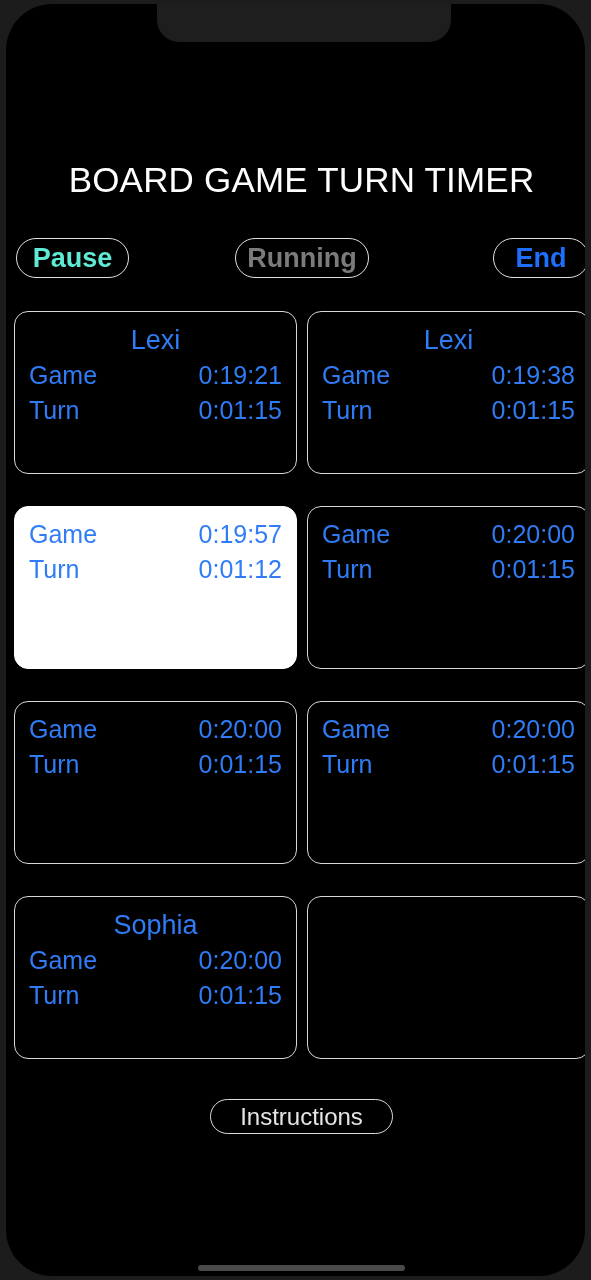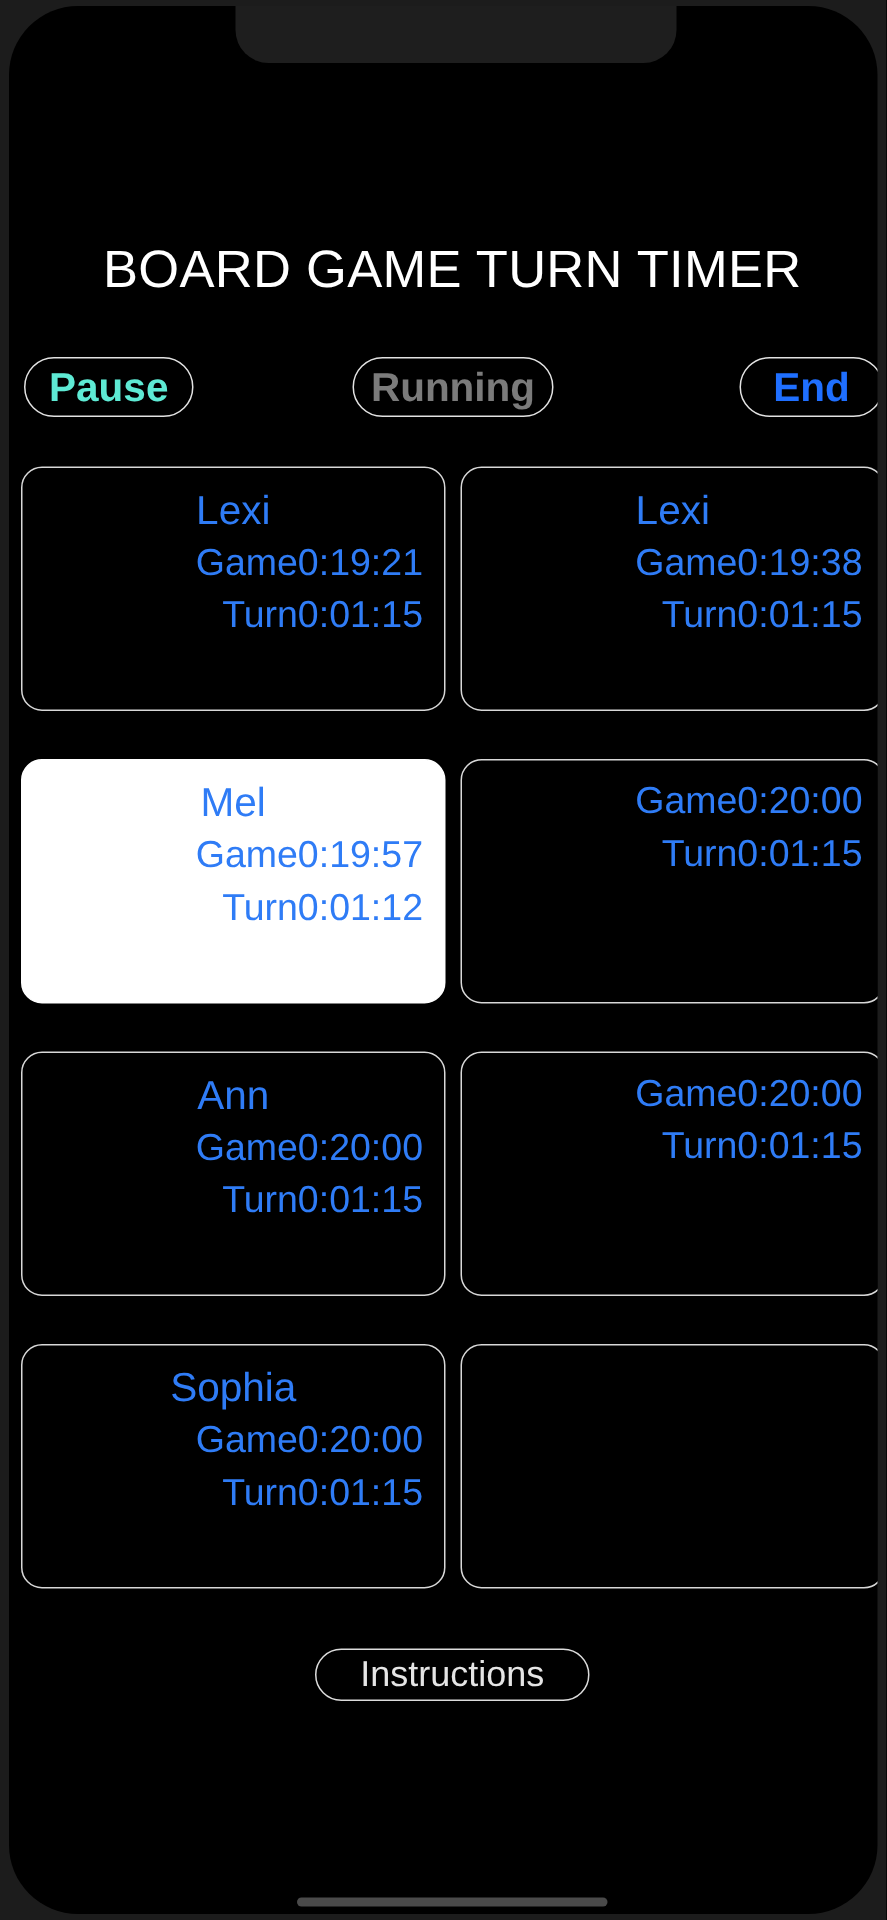--- a/index.html
+++ b/index.html
@@ -136,21 +136,21 @@
     color: #2f7cf6;
     font-size: 27px;
     font-weight: 400;
     line-height: 36px;
     height: 36px;
     white-space: nowrap;
     overflow: hidden;
   }
   .card-row {
     display: flex;
-    justify-content: flex-end;
+    justify-content: space-between;
     align-items: baseline;
     color: #2f7cf6;
     font-size: 25px;
     font-weight: 400;
     line-height: 35px;
     white-space: nowrap;
   }
   .card-row .lbl { text-align: left; }
   .card-row .val { text-align: right; }
 
@@ -221,42 +221,40 @@
           <div class="card-row">
             <span class="lbl">Game</span>
             <span class="val">0:19:38</span>
           </div>
           <div class="card-row">
             <span class="lbl">Turn</span>
             <span class="val">0:01:15</span>
           </div>
         </div>
         <div class="card active">
-          <div class="card-name">Mel</div>
           <div class="card-row">
             <span class="lbl">Game</span>
             <span class="val">0:19:57</span>
           </div>
           <div class="card-row">
             <span class="lbl">Turn</span>
             <span class="val">0:01:12</span>
           </div>
         </div>
         <div class="card">
           <div class="card-row">
             <span class="lbl">Game</span>
             <span class="val">0:20:00</span>
           </div>
           <div class="card-row">
             <span class="lbl">Turn</span>
             <span class="val">0:01:15</span>
           </div>
         </div>
         <div class="card">
-          <div class="card-name">Ann</div>
           <div class="card-row">
             <span class="lbl">Game</span>
             <span class="val">0:20:00</span>
           </div>
           <div class="card-row">
             <span class="lbl">Turn</span>
             <span class="val">0:01:15</span>
           </div>
         </div>
         <div class="card">

